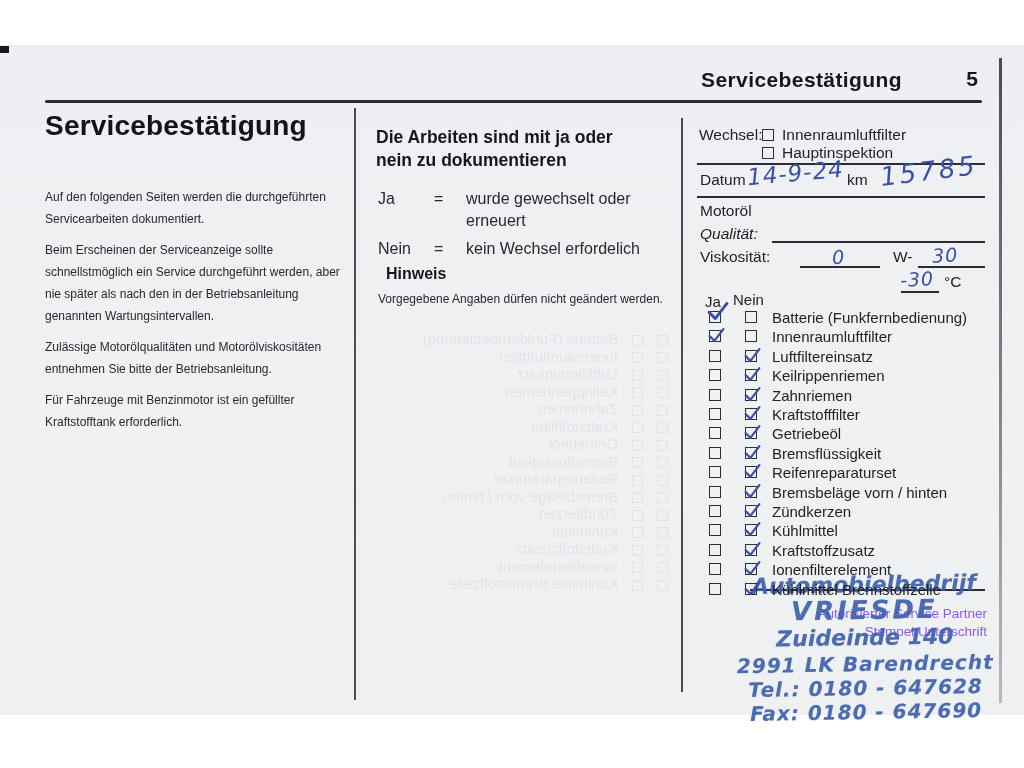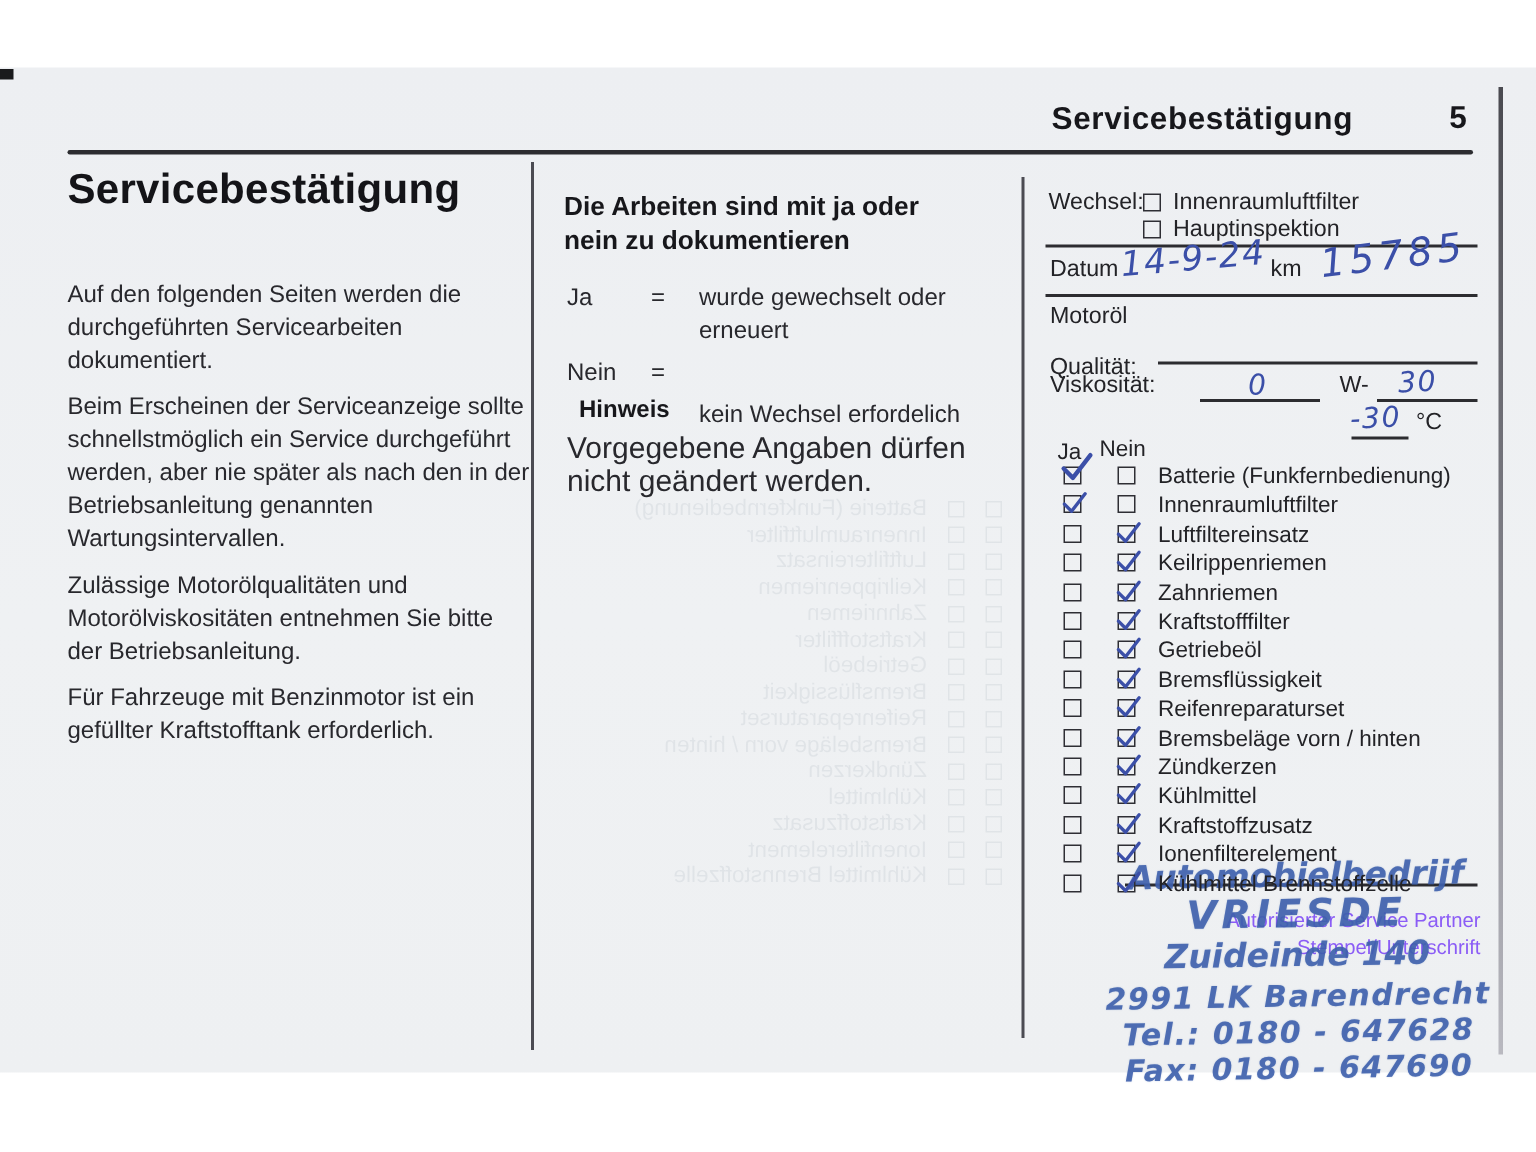--- a/index.html
+++ b/index.html
@@ -19,32 +19,32 @@
   .hdr-rule{position:absolute;left:45px;top:100px;width:937px;height:2.5px;background:#2c2c30;border-radius:2px;}
 
   
   .divider{position:absolute;width:2px;background:#4b4b52;}
   #div1{left:354px;top:108px;height:592px;}
   #div2{left:681px;top:118px;height:574px;}
 
   
   .col1-title{position:absolute;left:45px;top:110px;font-size:28px;font-weight:bold;
               letter-spacing:.2px;color:#141418;}
-  .col1-paras{position:absolute;left:45px;top:186px;width:308px;font-size:16px;line-height:22px;color:#28282d;}
+  .col1-paras{position:absolute;left:45px;top:186px;width:308px;font-size:12px;line-height:22px;color:#28282d;}
   .col1-paras p{margin:0 0 9px 0;}
 
   
   .col2-heading{position:absolute;left:376px;top:126px;width:268px;font-size:17.5px;
                 font-weight:bold;line-height:23px;color:#17171b;}
   .def-row{position:absolute;left:378px;width:290px;font-size:16px;line-height:22px;color:#28282d;}
   .def-term{position:absolute;left:0;top:0;width:50px;}
   .def-eq{position:absolute;left:56px;top:0;width:20px;}
   .def-text{position:absolute;left:88px;top:0;width:200px;}
   .note-title{position:absolute;left:386px;top:265px;font-size:16px;font-weight:bold;color:#17171b;}
-  .note-text{position:absolute;left:378px;top:288px;width:285px;font-size:20px;line-height:22px;color:#28282d;}
+  .note-text{position:absolute;left:378px;top:288px;width:285px;font-size:12px;line-height:22px;color:#28282d;}
 
   
   .lbl{position:absolute;font-size:15.5px;color:#232327;}
   .box{display:inline-block;width:12px;height:12px;border:1.7px solid #2e2e34;background:transparent;
        box-sizing:border-box;vertical-align:middle;position:absolute;}
   .rule{position:absolute;height:1.6px;background:#2c2c30;}
   .fill-line{position:absolute;height:1.6px;background:#2c2c30;}
 
   .hw{position:absolute;font-family:"DejaVu Sans",sans-serif;font-style:italic;color:#3b4fa8;}
   .hw-date{font-size:23px;transform:rotate(-5deg);letter-spacing:1px;}
@@ -120,21 +120,21 @@
 
   <div class="col2-heading">Die Arbeiten sind mit ja oder nein zu dokumentieren</div>
   <div class="def-row" style="top:188px;height:44px;">
     <span class="def-term">Ja</span>
     <span class="def-eq">=</span>
     <span class="def-text">wurde gewechselt oder erneuert</span>
   </div>
   <div class="def-row" style="top:238px;height:22px;">
     <span class="def-term">Nein</span>
     <span class="def-eq">=</span>
-    <span class="def-text" style="width:220px;margin-top:28px;">kein Wechsel erfordelich</span>
+    <span class="def-text" style="width:220px;">kein Wechsel erfordelich</span>
   </div>
   <div class="note-title">Hinweis</div>
   <div class="note-text">Vorgegebene Angaben dürfen nicht geändert werden.</div>
 
   <span class="lbl" style="left:699px;top:126px;">Wechsel:</span>
   <span class="box" style="left:762px;top:129px;"></span>
   <span class="lbl" style="left:782px;top:126px;">Innenraumluftfilter</span>
   <span class="box" style="left:762px;top:147px;"></span>
   <span class="lbl" style="left:782px;top:144px;">Hauptinspektion</span>
 
@@ -142,21 +142,21 @@
 
   <span class="lbl" style="left:700px;top:171px;">Datum</span>
   <span class="hw hw-date" style="left:747px;top:160px;">14-9-24</span>
   <span class="lbl" style="left:847px;top:171px;">km</span>
   <span class="hw hw-km" style="left:880px;top:156px;">15785</span>
 
   <div class="rule" style="left:697px;top:196px;width:288px;"></div>
 
   <span class="lbl" style="left:700px;top:202px;">Motoröl</span>
 
-  <span class="lbl" style="left:700px;top:236px;">Qualität:</span>
+  <span class="lbl" style="left:700px;top:225px;font-style:italic;">Qualität:</span>
   <div class="fill-line" style="left:772px;top:241px;width:213px;"></div>
 
   <span class="lbl" style="left:700px;top:248px;">Viskosität:</span>
   <div class="fill-line" style="left:800px;top:266px;width:80px;"></div>
   <span class="hw hw-small" style="left:832px;top:246px;">0</span>
   <span class="lbl" style="left:893px;top:248px;">W-</span>
   <div class="fill-line" style="left:918px;top:266px;width:67px;"></div>
   <span class="hw hw-small" style="left:932px;top:244px;">30</span>
 
   <div class="fill-line" style="left:901px;top:291px;width:38px;"></div>

